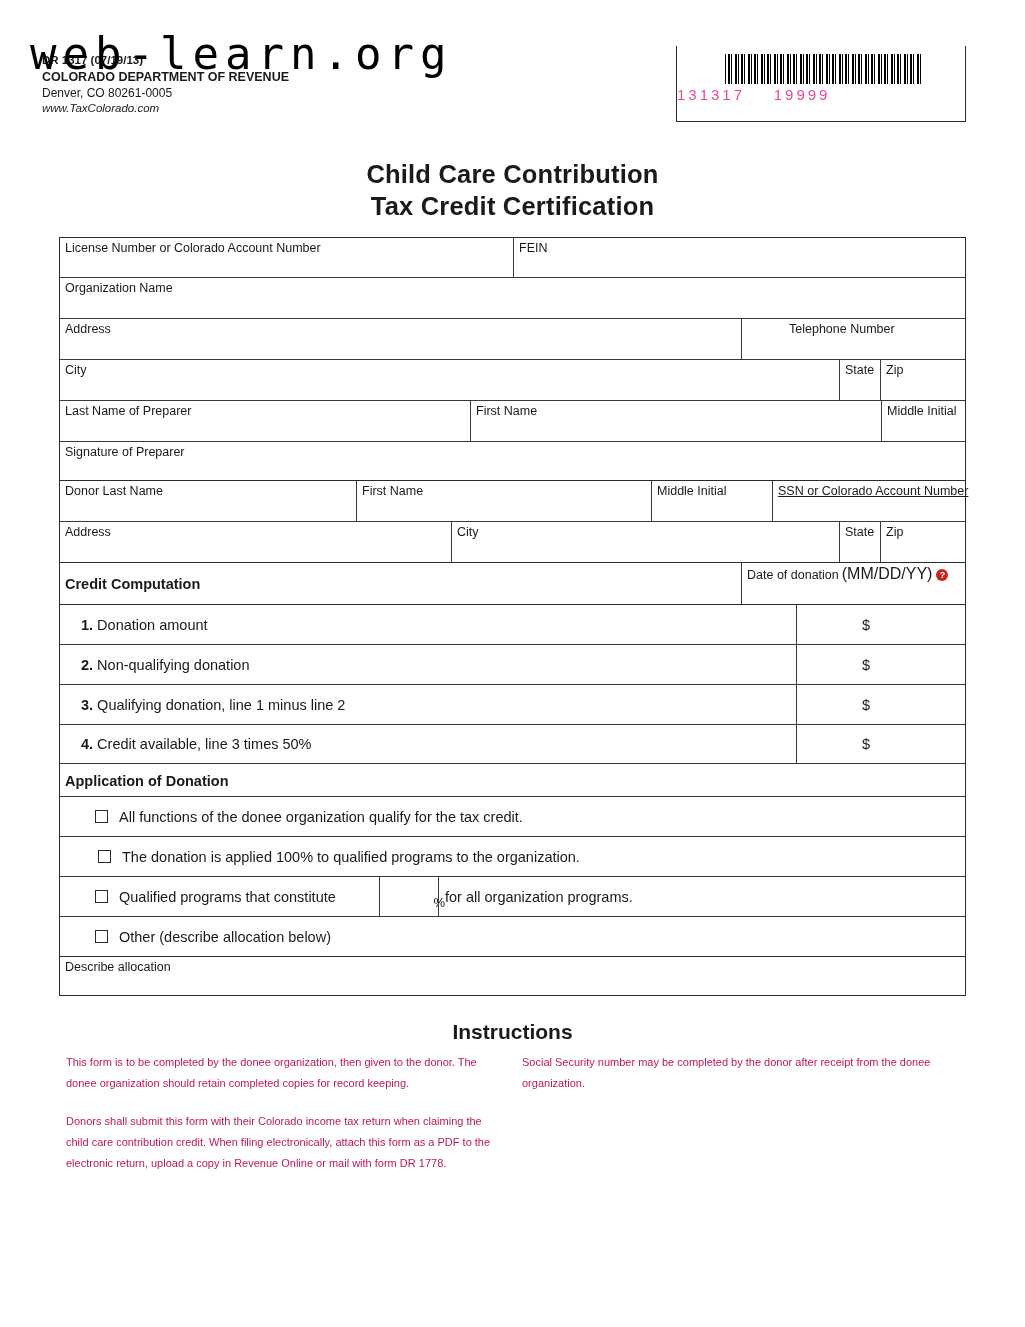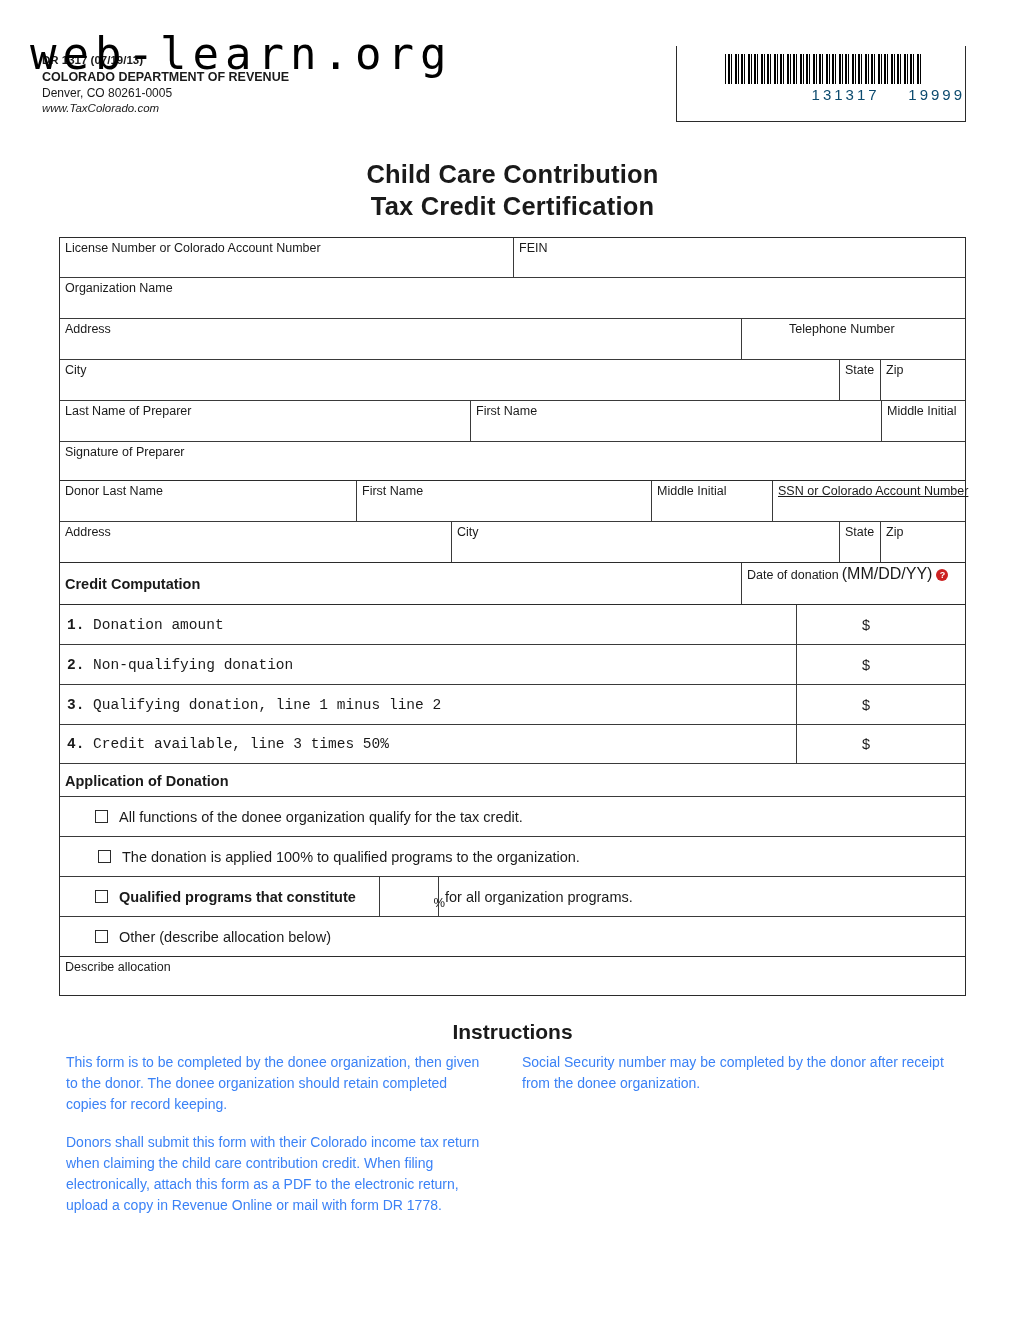--- a/index.html
+++ b/index.html
@@ -95,25 +95,25 @@
       repeating-linear-gradient(to right,
         #000 0px, #000 1px, #fff 1px, #fff 3px,
         #000 3px, #000 5px, #fff 5px, #fff 6px,
         #000 6px, #000 7px, #fff 7px, #fff 10px,
         #000 10px, #000 12px, #fff 12px, #fff 13px);
   }
   #barcode-digits {
     position: absolute;
     left: 0; right: 0;
     top: 40px;
-    text-align: right;
+    text-align: left;
     font-size: 15px;
     letter-spacing: 3px;
     font-family: "Liberation Sans", sans-serif;
-    color: #0c4a6e;
+    color: #ec4899;
     white-space: pre;
   }
 
   
   #form-title {
     position: absolute;
     left: 0; right: 0;
     top: 158px;
     text-align: center;
     font-size: 25.5px;
@@ -161,27 +161,26 @@
     line-height: 17px;
     white-space: nowrap;
   }
   .lbl-small {
     font-size: 16px;
   }
 
   
   .num-lbl {
     position: absolute;
-    left: 7px;
+    left: 21px;
     top: 50%;
     transform: translateY(-50%);
     font-size: 14.5px;
     line-height: 18px;
     white-space: nowrap;
-    font-family: Liberation Mono, monospace;
   }
   .num-lbl b { font-weight: bold; }
   .dollar {
     position: absolute;
     left: 802px;
     top: 50%;
     transform: translateY(-50%);
     font-size: 14.5px;
   }
 
@@ -242,24 +241,24 @@
     top: 1052px;
     width: 425px;
   }
   #instr-right {
     position: absolute;
     left: 522px;
     top: 1052px;
     width: 440px;
   }
   .instr-p {
-    font-size: 14px;
+    font-size: 11px;
     line-height: 21px;
     margin: 0 0 17px 0;
-    color: #3b82f6;
+    color: #be185d;
   }
   .instr-p:last-child { margin-bottom: 0; }
 </style>
 </head>
 <body>
 
 <div id="page">
 
   <div id="header-left">
     <div class="hdr-dr">DR 1317 (07/19/13)</div>
@@ -416,21 +415,21 @@
 
     <div class="frow" style="height:40px;">
       <div class="cbrow-inner" style="padding-left:38px;">
         <span class="checkbox"></span>
         <span class="cbtext">The donation is applied 100% to qualified programs to the organization.</span>
       </div>
     </div>
 
     <div class="frow" style="height:40px;">
       <div class="cell" style="left:0; width:319px;">
-        <div class="cbrow-inner" style="padding-left:35px;font-weight:bold;">
+        <div class="cbrow-inner" style="padding-left:35px;">
           <span class="checkbox"></span>
           <span class="cbtext">Qualified programs that constitute</span>
         </div>
       </div>
       <div class="cell vline" style="left:319px; width:72px; padding:0;">
         <span style="position:absolute; right:6px; bottom:6px; font-size:13px;">%</span>
       </div>
       <div class="cell vline" style="left:378px; width:516px;">
         <div class="cbrow-inner" style="padding-left:6px;">
           <span class="cbtext" style="margin-left:0;">for all organization programs.</span>

